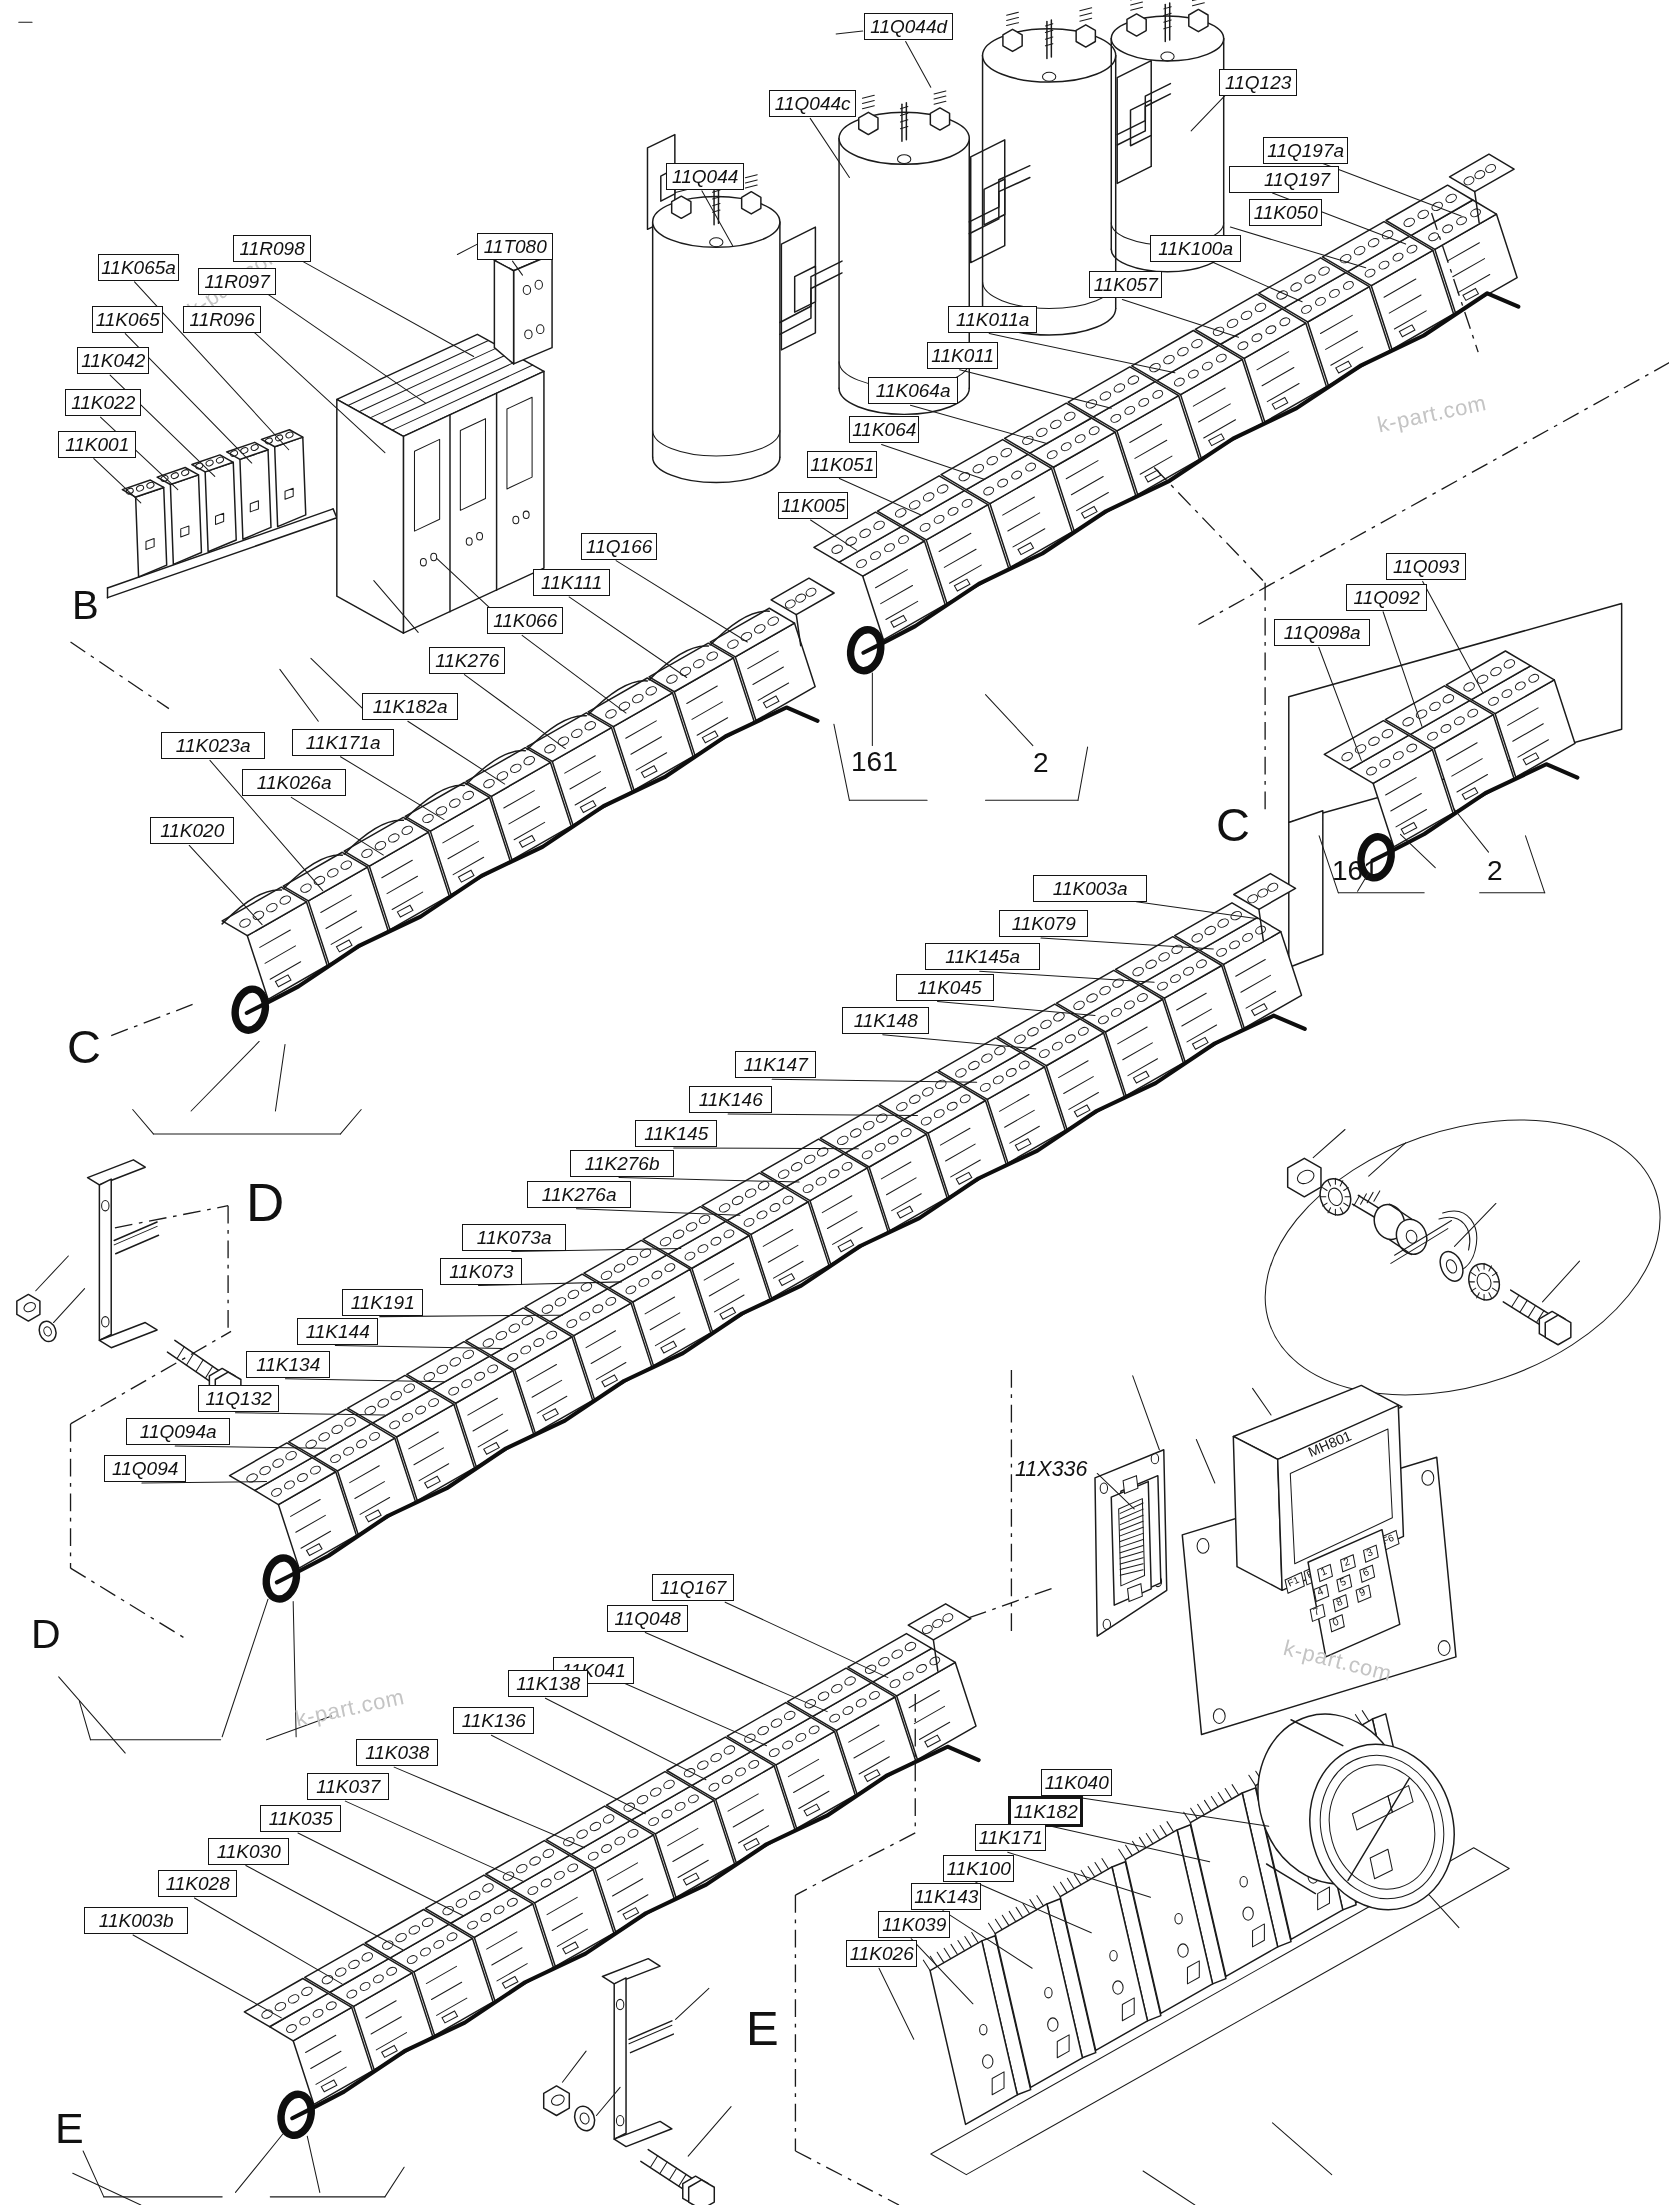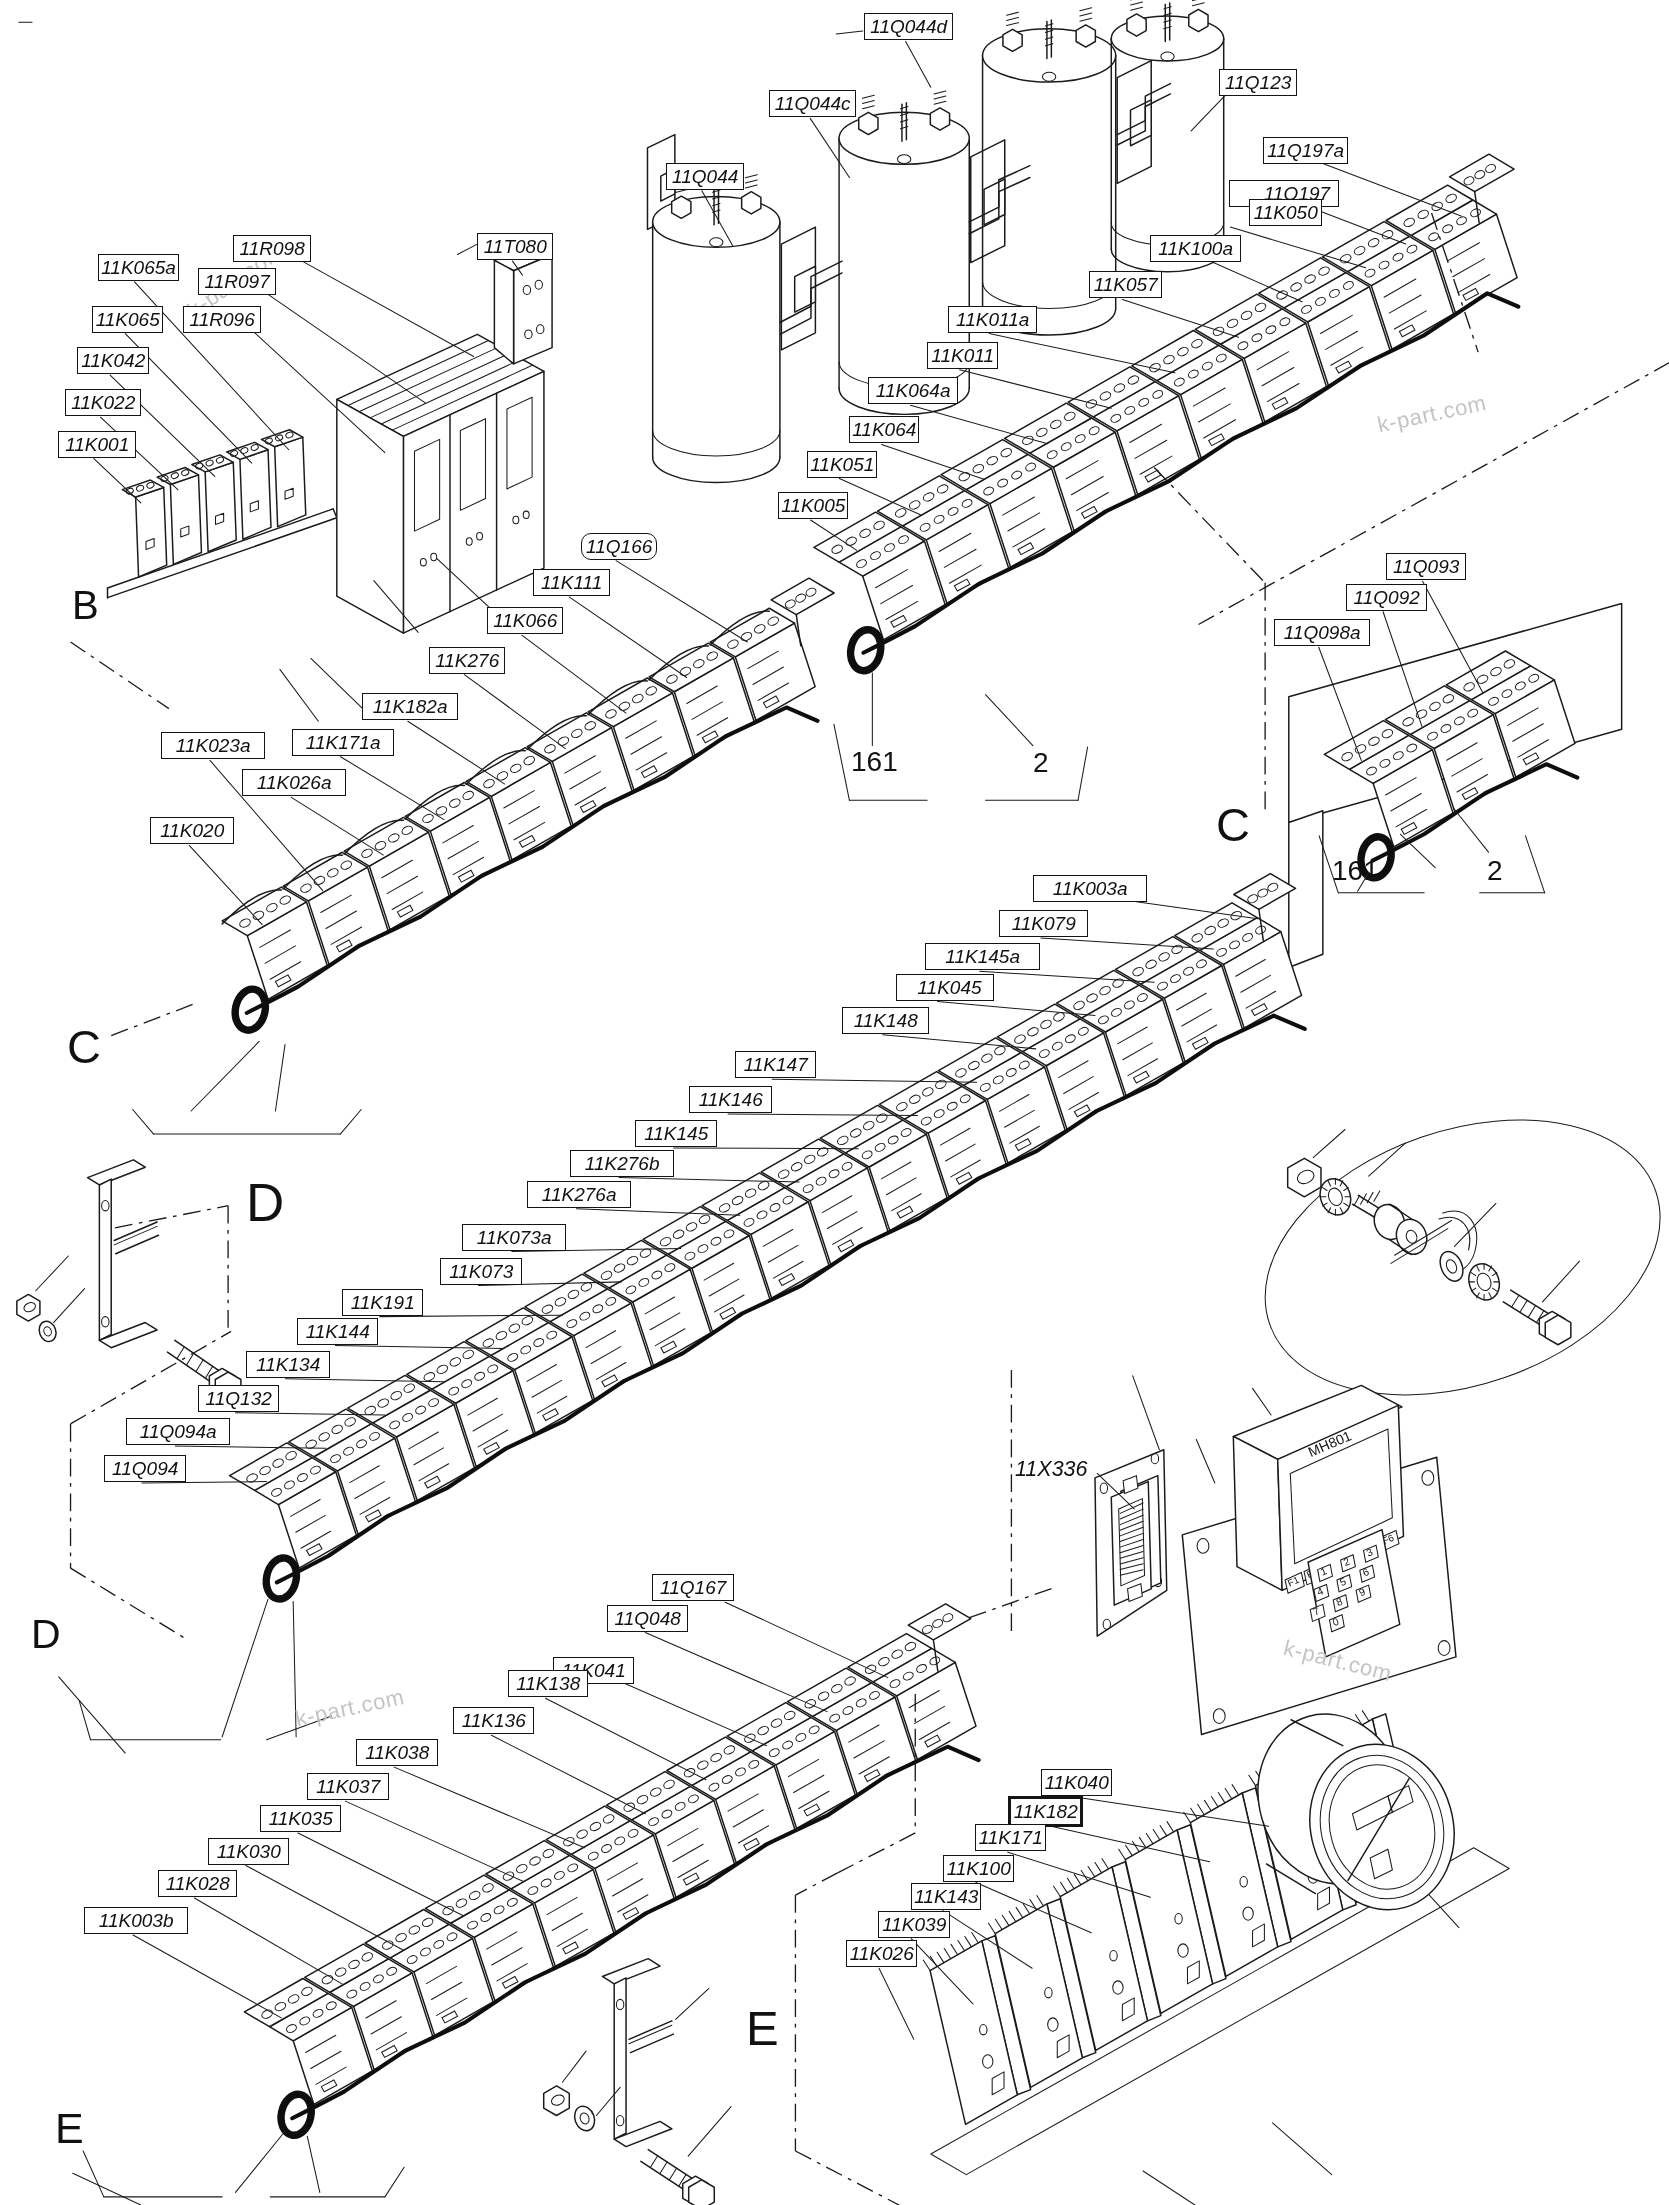--- a/index.html
+++ b/index.html
@@ -1373,40 +1373,40 @@
   <div id="overlay">
       <div class="wm" style="left: 183px; top: 302px; transform: rotate(-35deg); color: rgb(196, 196, 196);">k-part.com</div>
       <div class="wm" style="left: 1375px; top: 413px; transform: rotate(-12deg); color: rgb(196, 196, 196);">k-part.com</div>
       <div class="wm" style="left: 1287px; top: 1635px; transform: rotate(14deg); color: rgb(196, 196, 196);">k-part.com</div>
       <div class="wm" style="left: 293px; top: 1707px; transform: rotate(-12deg); color: rgb(196, 196, 196);">k-part.com</div>
       <div class="plabel" style="left: 864px; top: 13.3px; min-width: 83px;">11Q044d</div>
       <div class="plabel" style="left: 769px; top: 90px; min-width: 81px;">11Q044c</div>
       <div class="plabel" style="left: 1219px; top: 69px; min-width: 72px;">11Q123</div>
       <div class="plabel" style="left: 666px; top: 163px; min-width: 72px;">11Q044</div>
       <div class="plabel" style="left: 1263px; top: 137px; min-width: 79px;">11Q197a</div>
-      <div class="plabel" style="left: 1229px; top: 180px; min-width: 78px; padding-left: 28px;">11Q197</div>
+      <div class="plabel" style="left: 1229px; top: 166px; min-width: 78px; padding-left: 28px;">11Q197</div>
       <div class="plabel" style="left: 1249px; top: 199px; min-width: 67px;">11K050</div>
       <div class="plabel" style="left: 1150px; top: 235px; min-width: 85px;">11K100a</div>
       <div class="plabel" style="left: 1089px; top: 271px; min-width: 67px;">11K057</div>
       <div class="plabel" style="left: 948px; top: 306px; min-width: 83px;">11K011a</div>
       <div class="plabel" style="left: 927px; top: 342px; min-width: 65px;">11K011</div>
       <div class="plabel" style="left: 868px; top: 377px; min-width: 84px;">11K064a</div>
       <div class="plabel" style="left: 849px; top: 416px; min-width: 64px;">11K064</div>
       <div class="plabel" style="left: 807px; top: 451px; min-width: 64px;">11K051</div>
       <div class="plabel" style="left: 778px; top: 492px; min-width: 64px;">11K005</div>
       <div class="plabel" style="left: 98px; top: 254px; min-width: 73px;">11K065a</div>
       <div class="plabel" style="left: 233px; top: 235px; min-width: 72px;">11R098</div>
       <div class="plabel" style="left: 198px; top: 268px; min-width: 72px;">11R097</div>
       <div class="plabel" style="left: 183px; top: 306px; min-width: 72px;">11R096</div>
       <div class="plabel" style="left: 477px; top: 233px; min-width: 70px;">11T080</div>
       <div class="plabel" style="left: 92px; top: 306px; min-width: 65px;">11K065</div>
       <div class="plabel" style="left: 77px; top: 347px; min-width: 66px;">11K042</div>
       <div class="plabel" style="left: 65px; top: 389px; min-width: 70px;">11K022</div>
       <div class="plabel" style="left: 58px; top: 431px; min-width: 72px;">11K001</div>
-      <div class="plabel" style="left: 581px; top: 533px; min-width: 70px; border-radius: 10px;">11Q166</div>
+      <div class="plabel" style="left: 581px; top: 533px; min-width: 70px;">11Q166</div>
       <div class="plabel" style="left: 533px; top: 569px; min-width: 71px;">11K111</div>
       <div class="plabel" style="left: 487px; top: 607px; min-width: 70px;">11K066</div>
       <div class="plabel" style="left: 429px; top: 647px; min-width: 70px;">11K276</div>
       <div class="plabel" style="left: 362px; top: 693px; min-width: 90px;">11K182a</div>
       <div class="plabel" style="left: 292px; top: 729px; min-width: 96px;">11K171a</div>
       <div class="plabel" style="left: 161px; top: 732px; min-width: 98px;">11K023a</div>
       <div class="plabel" style="left: 242px; top: 769px; min-width: 98px;">11K026a</div>
       <div class="plabel" style="left: 150px; top: 817px; min-width: 78px;">11K020</div>
       <div class="plabel" style="left: 1386px; top: 553px; min-width: 74px;">11Q093</div>
       <div class="plabel" style="left: 1346px; top: 584px; min-width: 75px;">11Q092</div>

